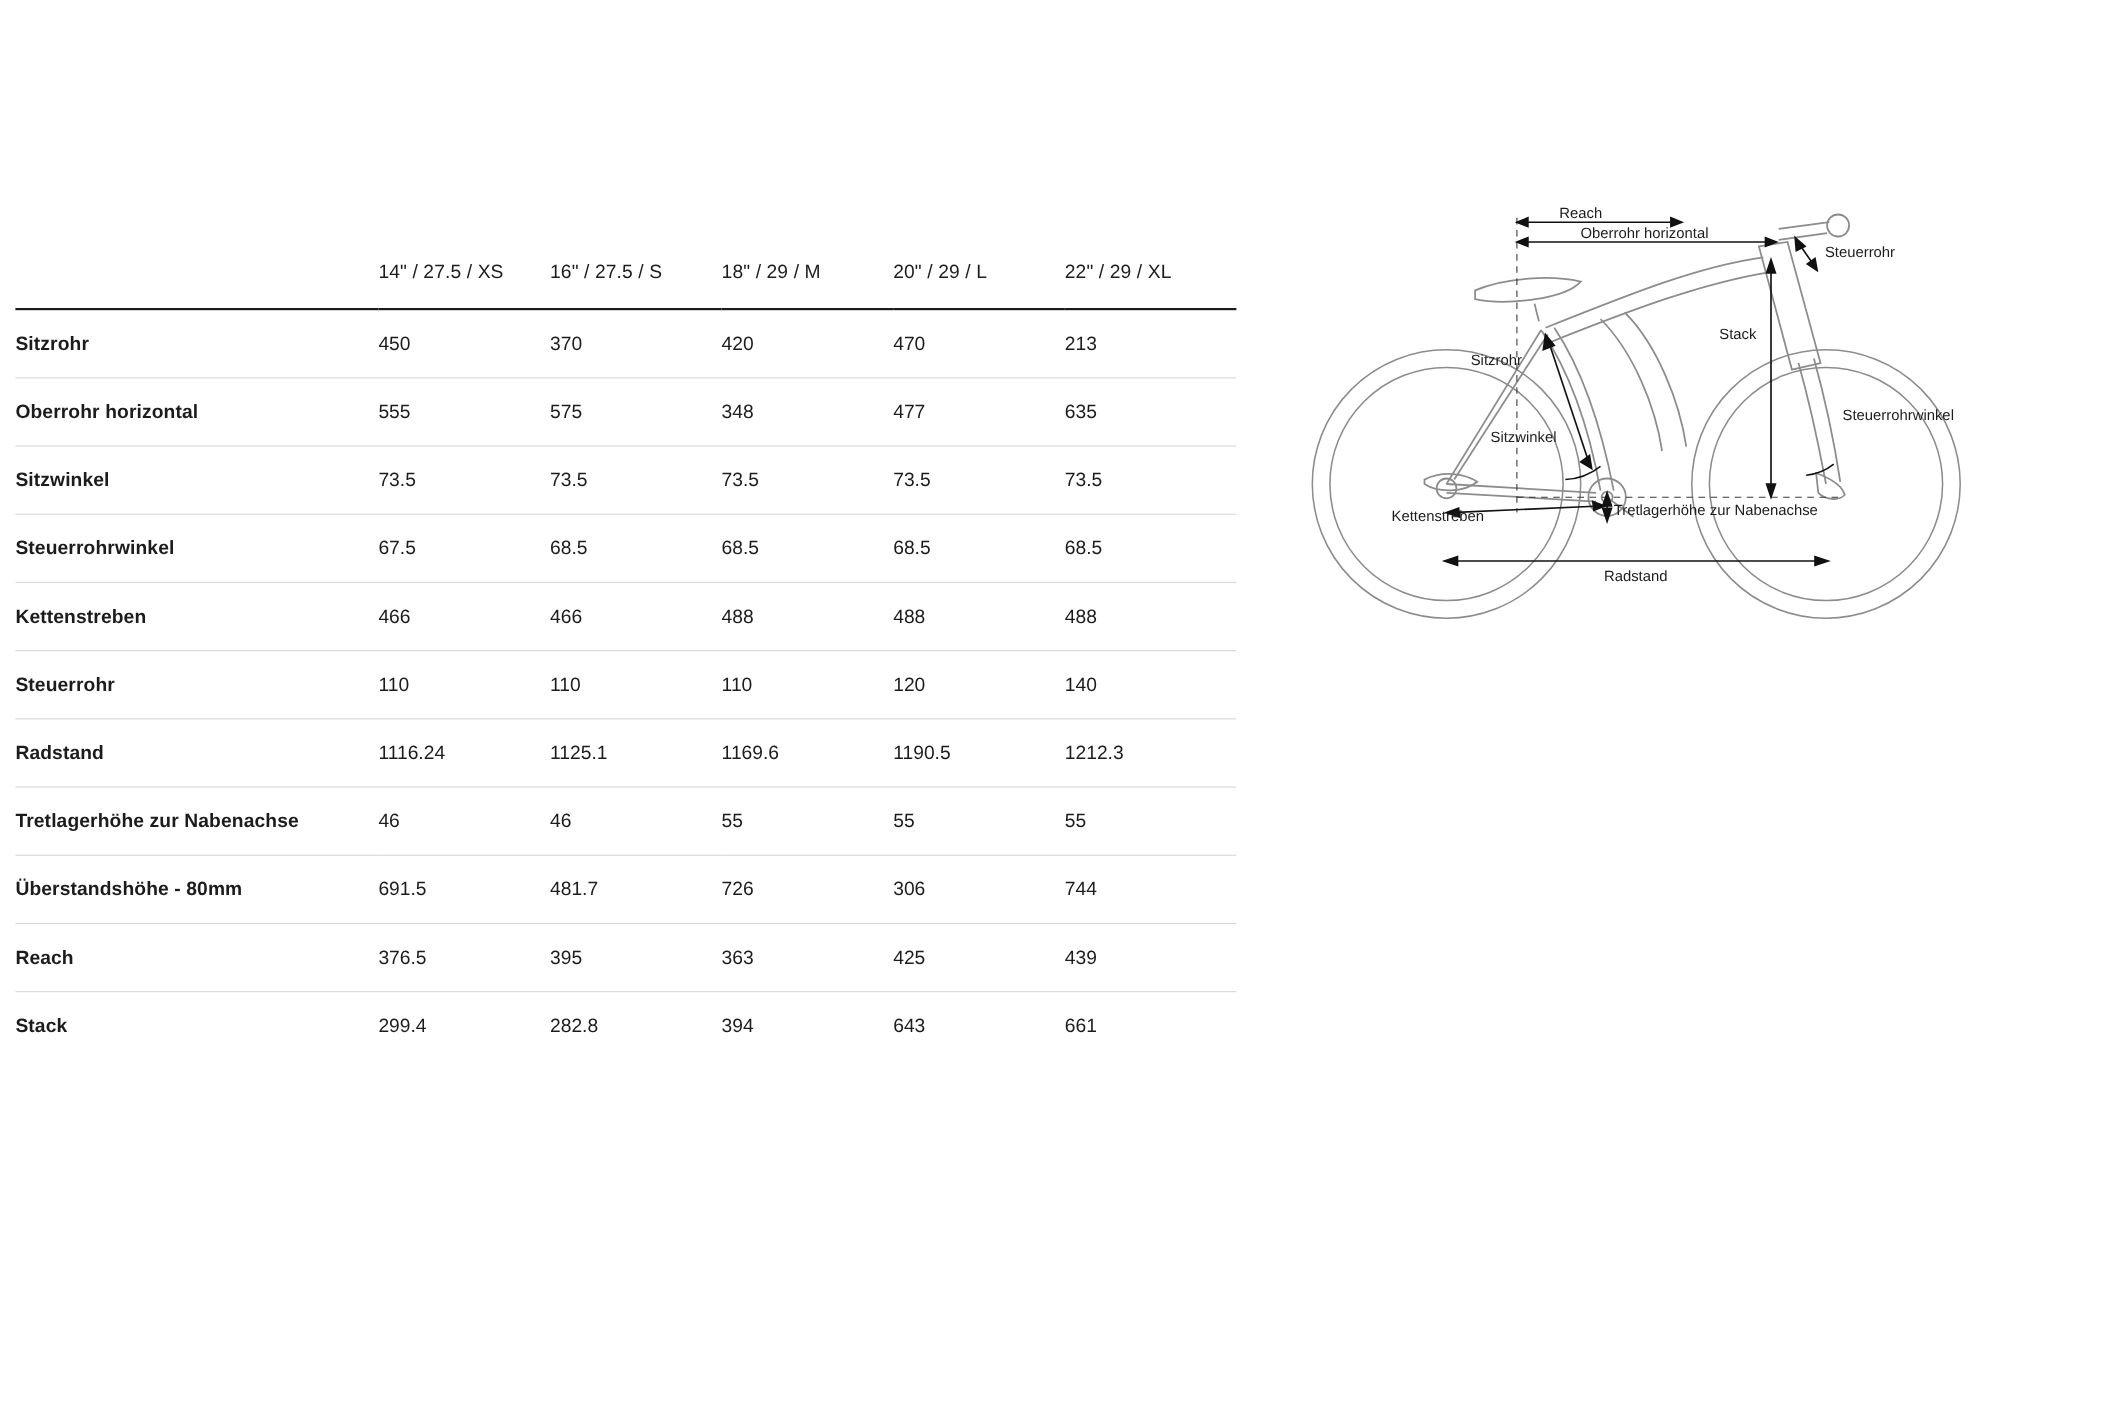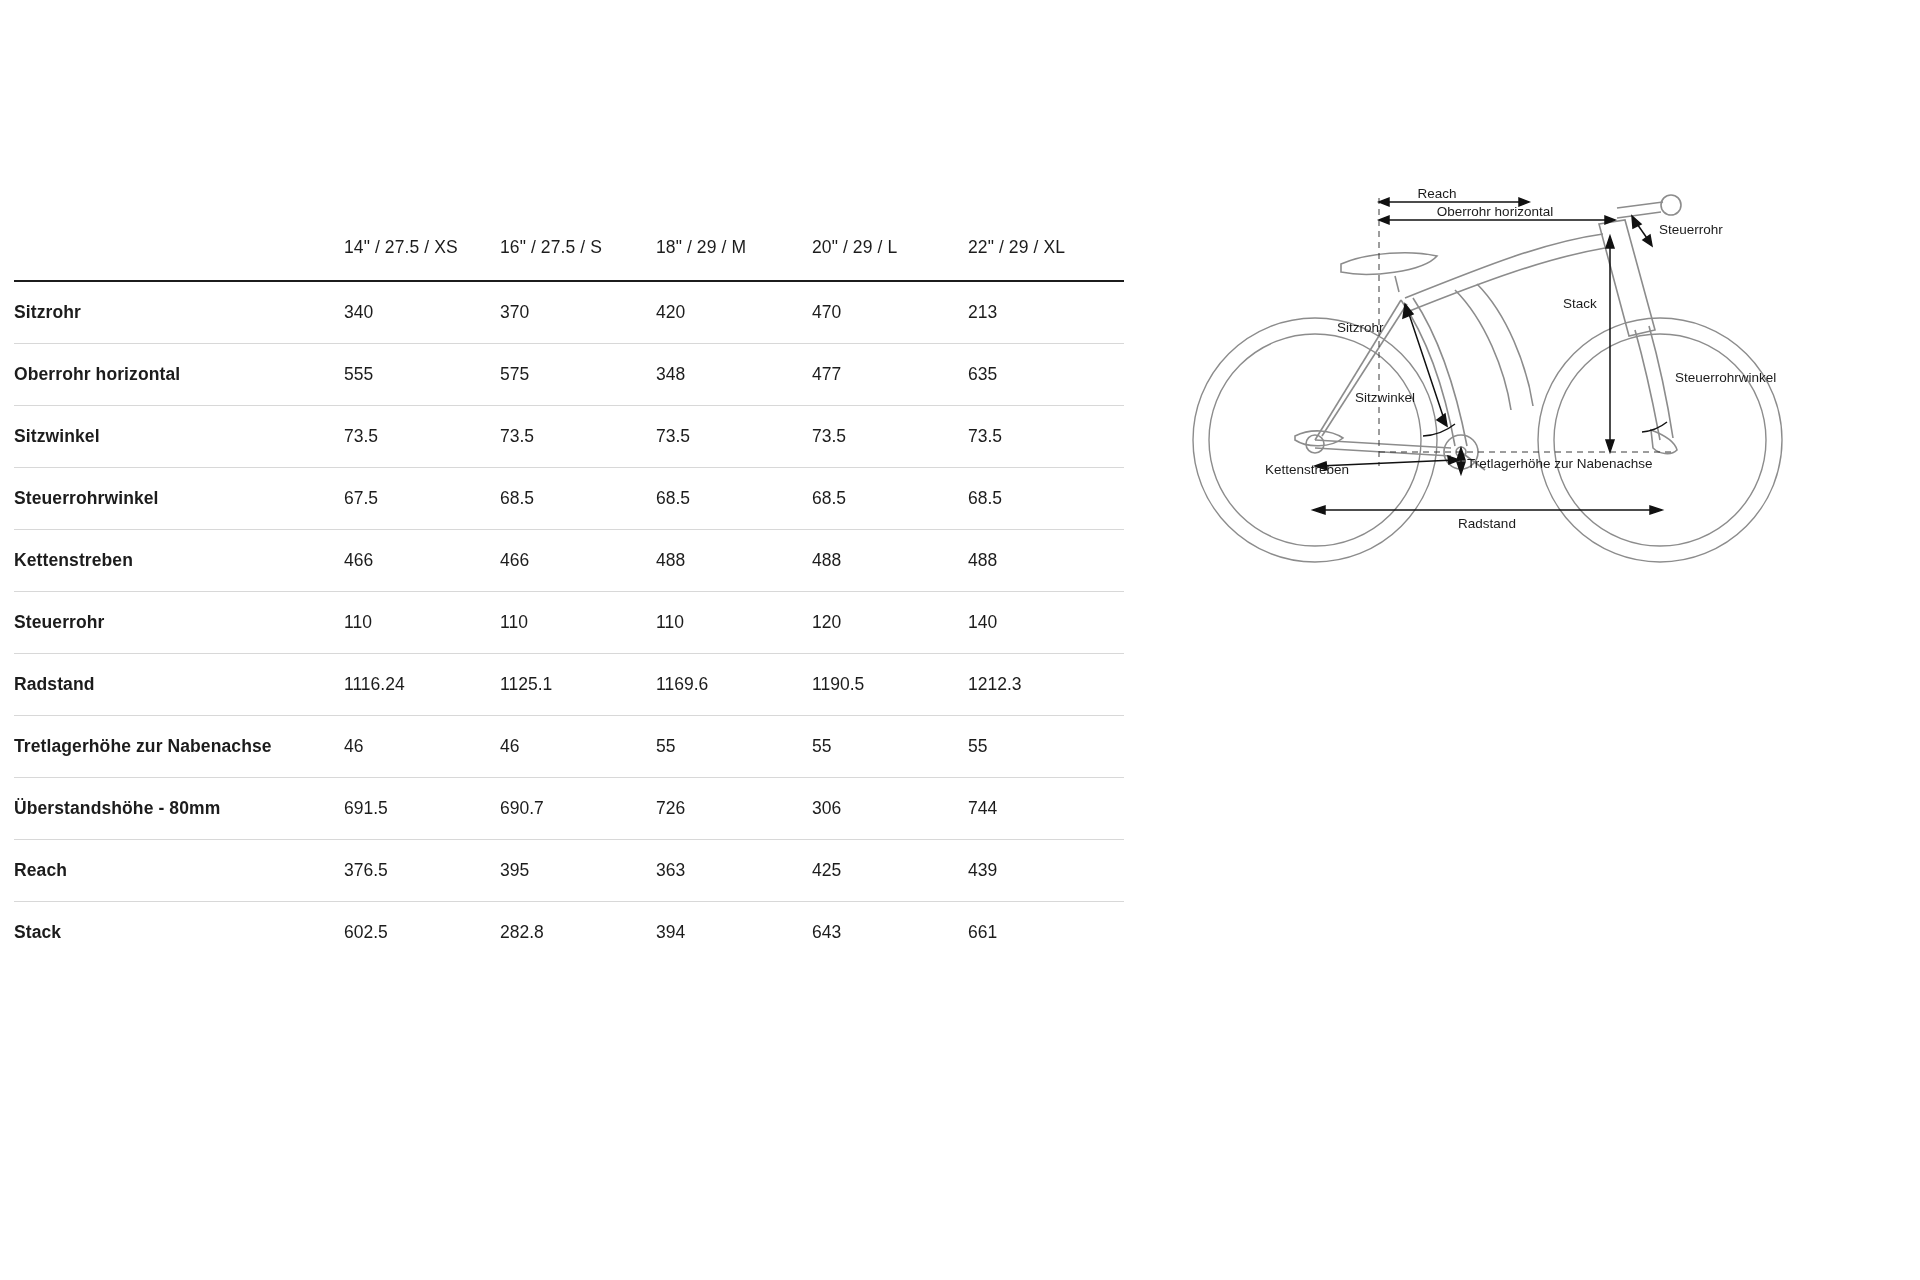--- a/index.html
+++ b/index.html
@@ -99,21 +99,21 @@
           <th>14" / 27.5 / XS</th>
           <th>16" / 27.5 / S</th>
           <th>18" / 29 / M</th>
           <th>20" / 29 / L</th>
           <th>22" / 29 / XL</th>
         </tr>
       </thead>
       <tbody>
         <tr>
           <td class="lbl">Sitzrohr</td>
-          <td>340</td>
+          <td>450</td>
           <td>370</td>
           <td>420</td>
           <td>470</td>
           <td>213</td>
         </tr>
         <tr>
           <td class="lbl">Oberrohr horizontal</td>
           <td>555</td>
           <td>575</td>
           <td>348</td>
@@ -164,36 +164,36 @@
           <td class="lbl">Tretlagerhöhe zur Nabenachse</td>
           <td>46</td>
           <td>46</td>
           <td>55</td>
           <td>55</td>
           <td>55</td>
         </tr>
         <tr>
           <td class="lbl">Überstandshöhe - 80mm</td>
           <td>691.5</td>
-          <td>690.7</td>
+          <td>481.7</td>
           <td>726</td>
           <td>306</td>
           <td>744</td>
         </tr>
         <tr>
           <td class="lbl">Reach</td>
           <td>376.5</td>
           <td>395</td>
           <td>363</td>
           <td>425</td>
           <td>439</td>
         </tr>
         <tr>
           <td class="lbl">Stack</td>
-          <td>602.5</td>
+          <td>299.4</td>
           <td>282.8</td>
           <td>394</td>
           <td>643</td>
           <td>661</td>
         </tr>
       </tbody>
     </table>
   </div>
 
   <div class="diagram">

